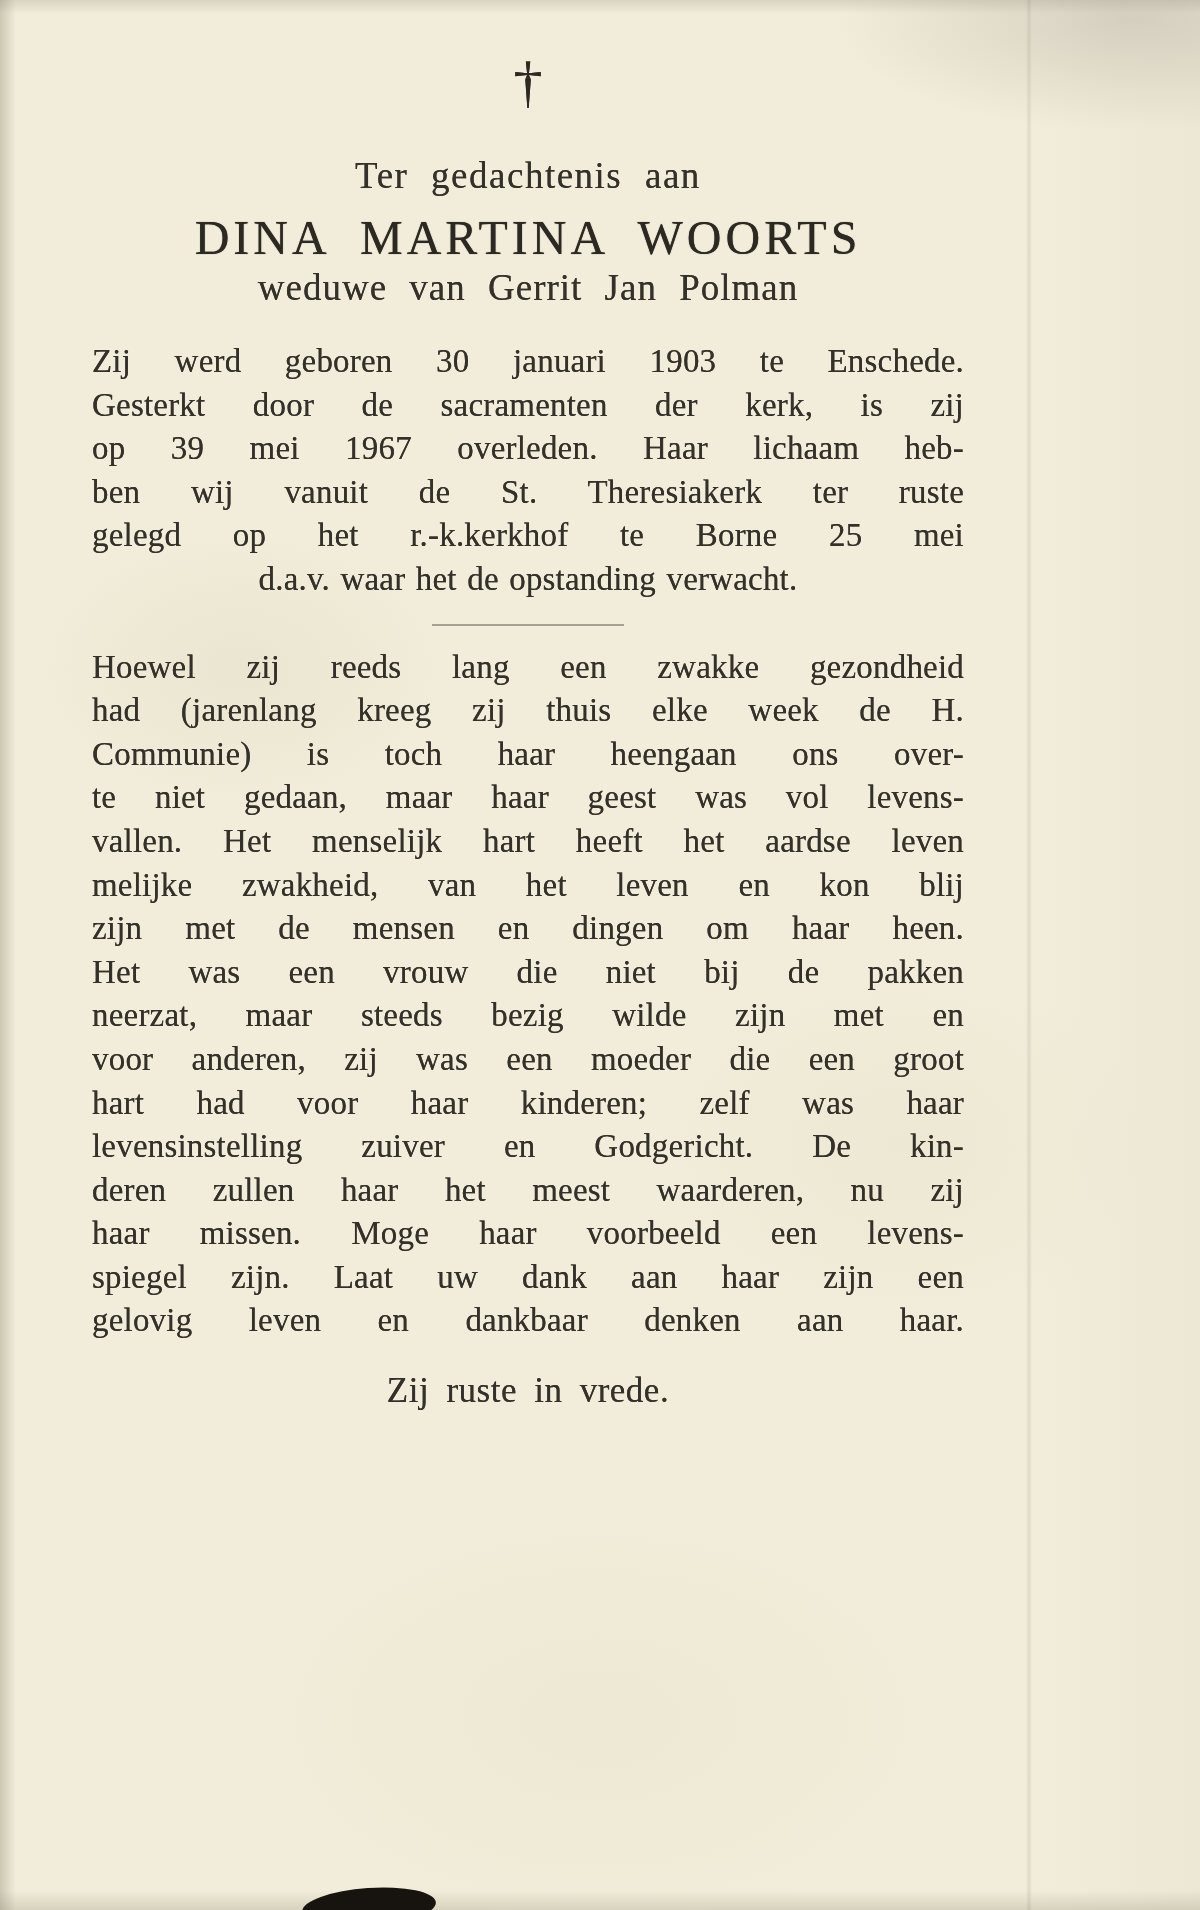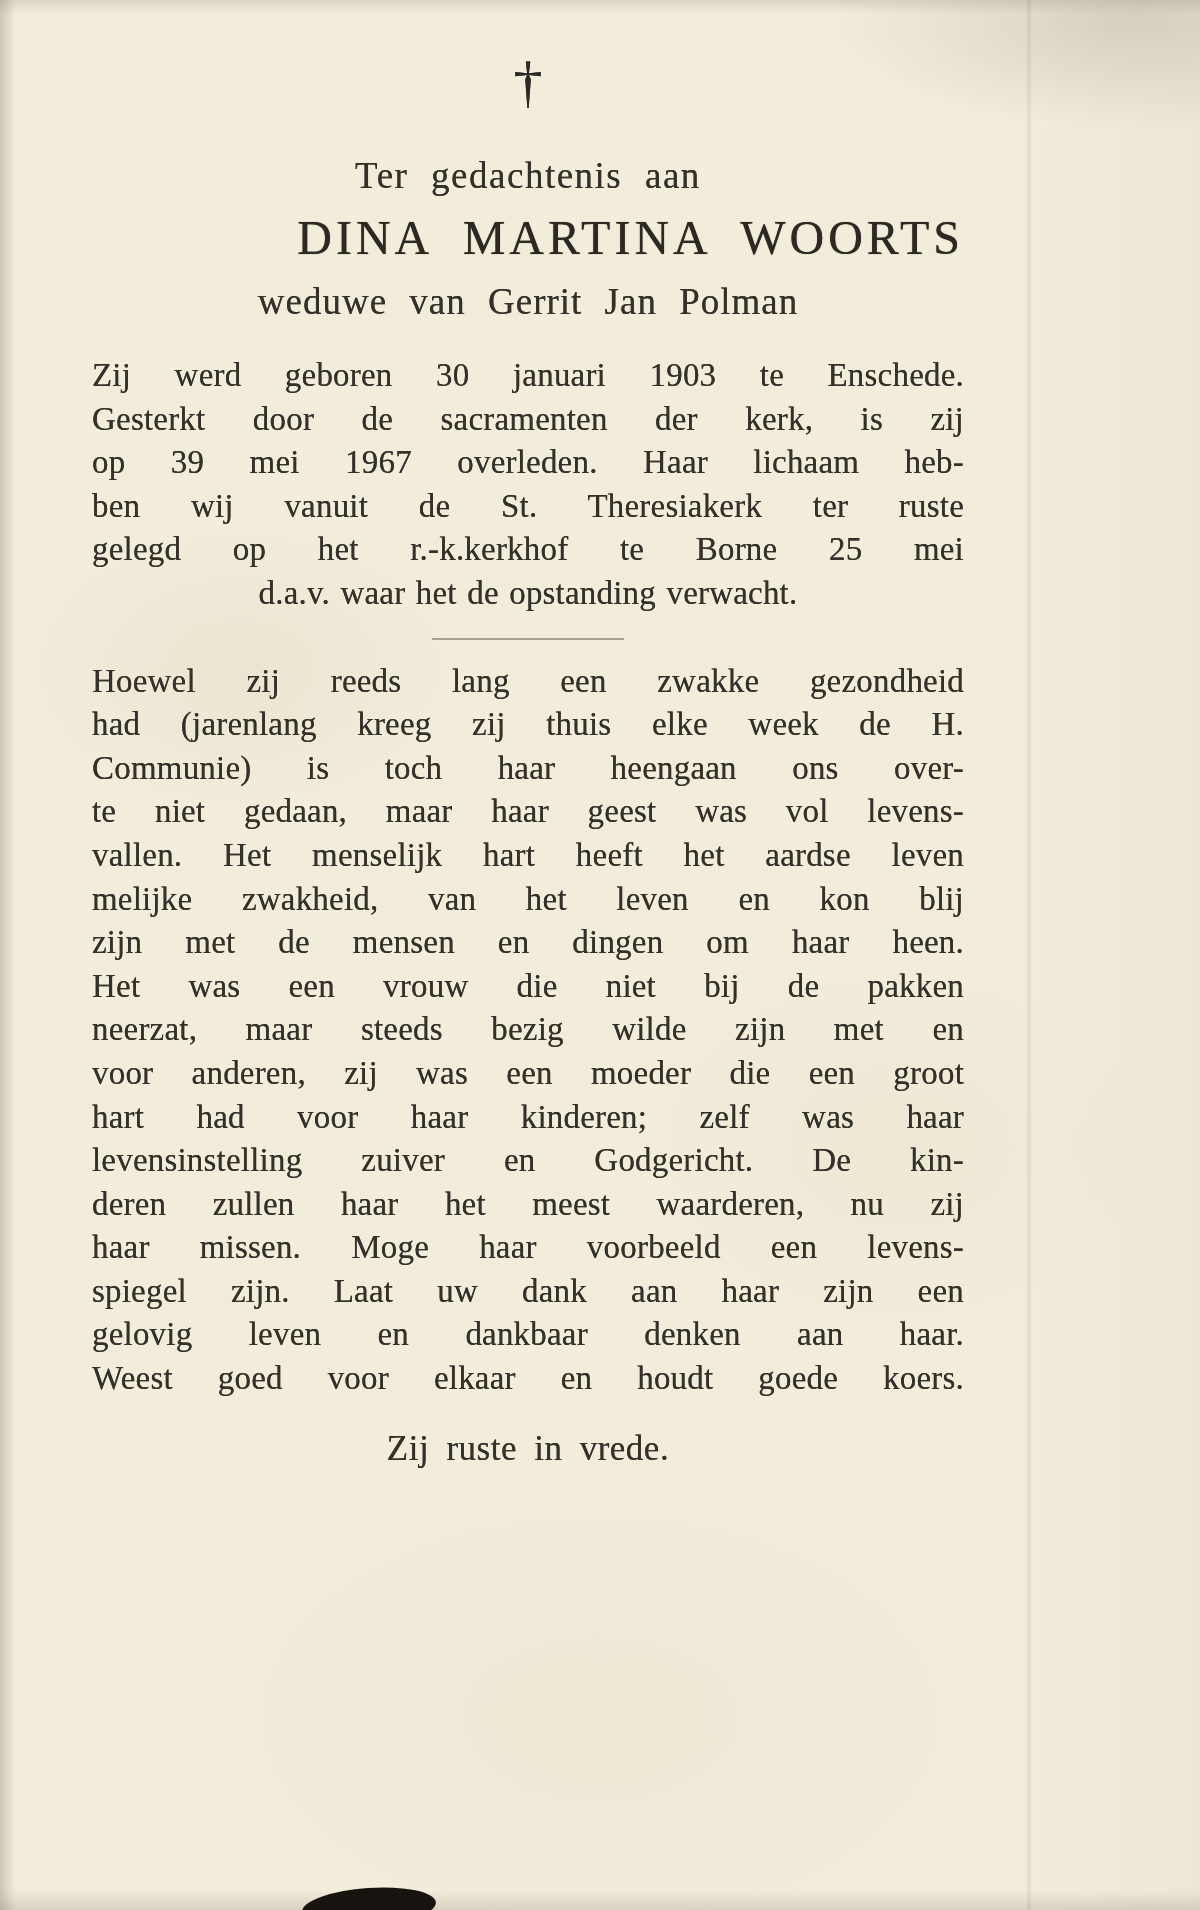--- a/index.html
+++ b/index.html
@@ -57,31 +57,30 @@
     margin-top: 42px;
     text-align: center;
     font-size: 37px;
     line-height: 44px;
     letter-spacing: 1.5px;
     word-spacing: 12px;
     text-shadow: 0 0 0.6px rgba(40,38,32,0.85);
   }
   .name {
     margin: 12px 0 0 0;
-    text-align: right;
+    text-align: center;
     font-size: 48px;
     line-height: 56px;
     font-weight: normal;
     letter-spacing: 4px;
     word-spacing: 16px;
     color: #2c2923;
     text-shadow: 0 0 0.8px rgba(38,36,30,0.9);
   }
   .subtitle {
-    margin-top: 14px;
     text-align: center;
     font-size: 37px;
     line-height: 44px;
     letter-spacing: 1px;
     word-spacing: 12px;
     text-shadow: 0 0 0.6px rgba(40,38,32,0.85);
   }
   .textblock {
     margin-top: 30px;
   }
@@ -160,21 +159,20 @@
           <div class="line">zijn met de mensen en dingen om haar heen.</div>
           <div class="line">Het was een vrouw die niet bij de pakken</div>
           <div class="line">neerzat, maar steeds bezig wilde zijn met en</div>
           <div class="line">voor anderen, zij was een moeder die een groot</div>
           <div class="line">hart had voor haar kinderen; zelf was haar</div>
           <div class="line">levensinstelling zuiver en Godgericht. De kin-</div>
           <div class="line">deren zullen haar het meest waarderen, nu zij</div>
           <div class="line">haar missen. Moge haar voorbeeld een levens-</div>
           <div class="line">spiegel zijn. Laat uw dank aan haar zijn een</div>
           <div class="line">gelovig leven en dankbaar denken aan haar.</div>
-          <div class="line">Weest goed voor elkaar en houdt goede koers.</div>
         </div>
 
       <div class="closing">Zij ruste in vrede.</div>
     </div>
   </div>
 
   <div class="ink-stain"></div>
 </div>
 
 </body></html>

